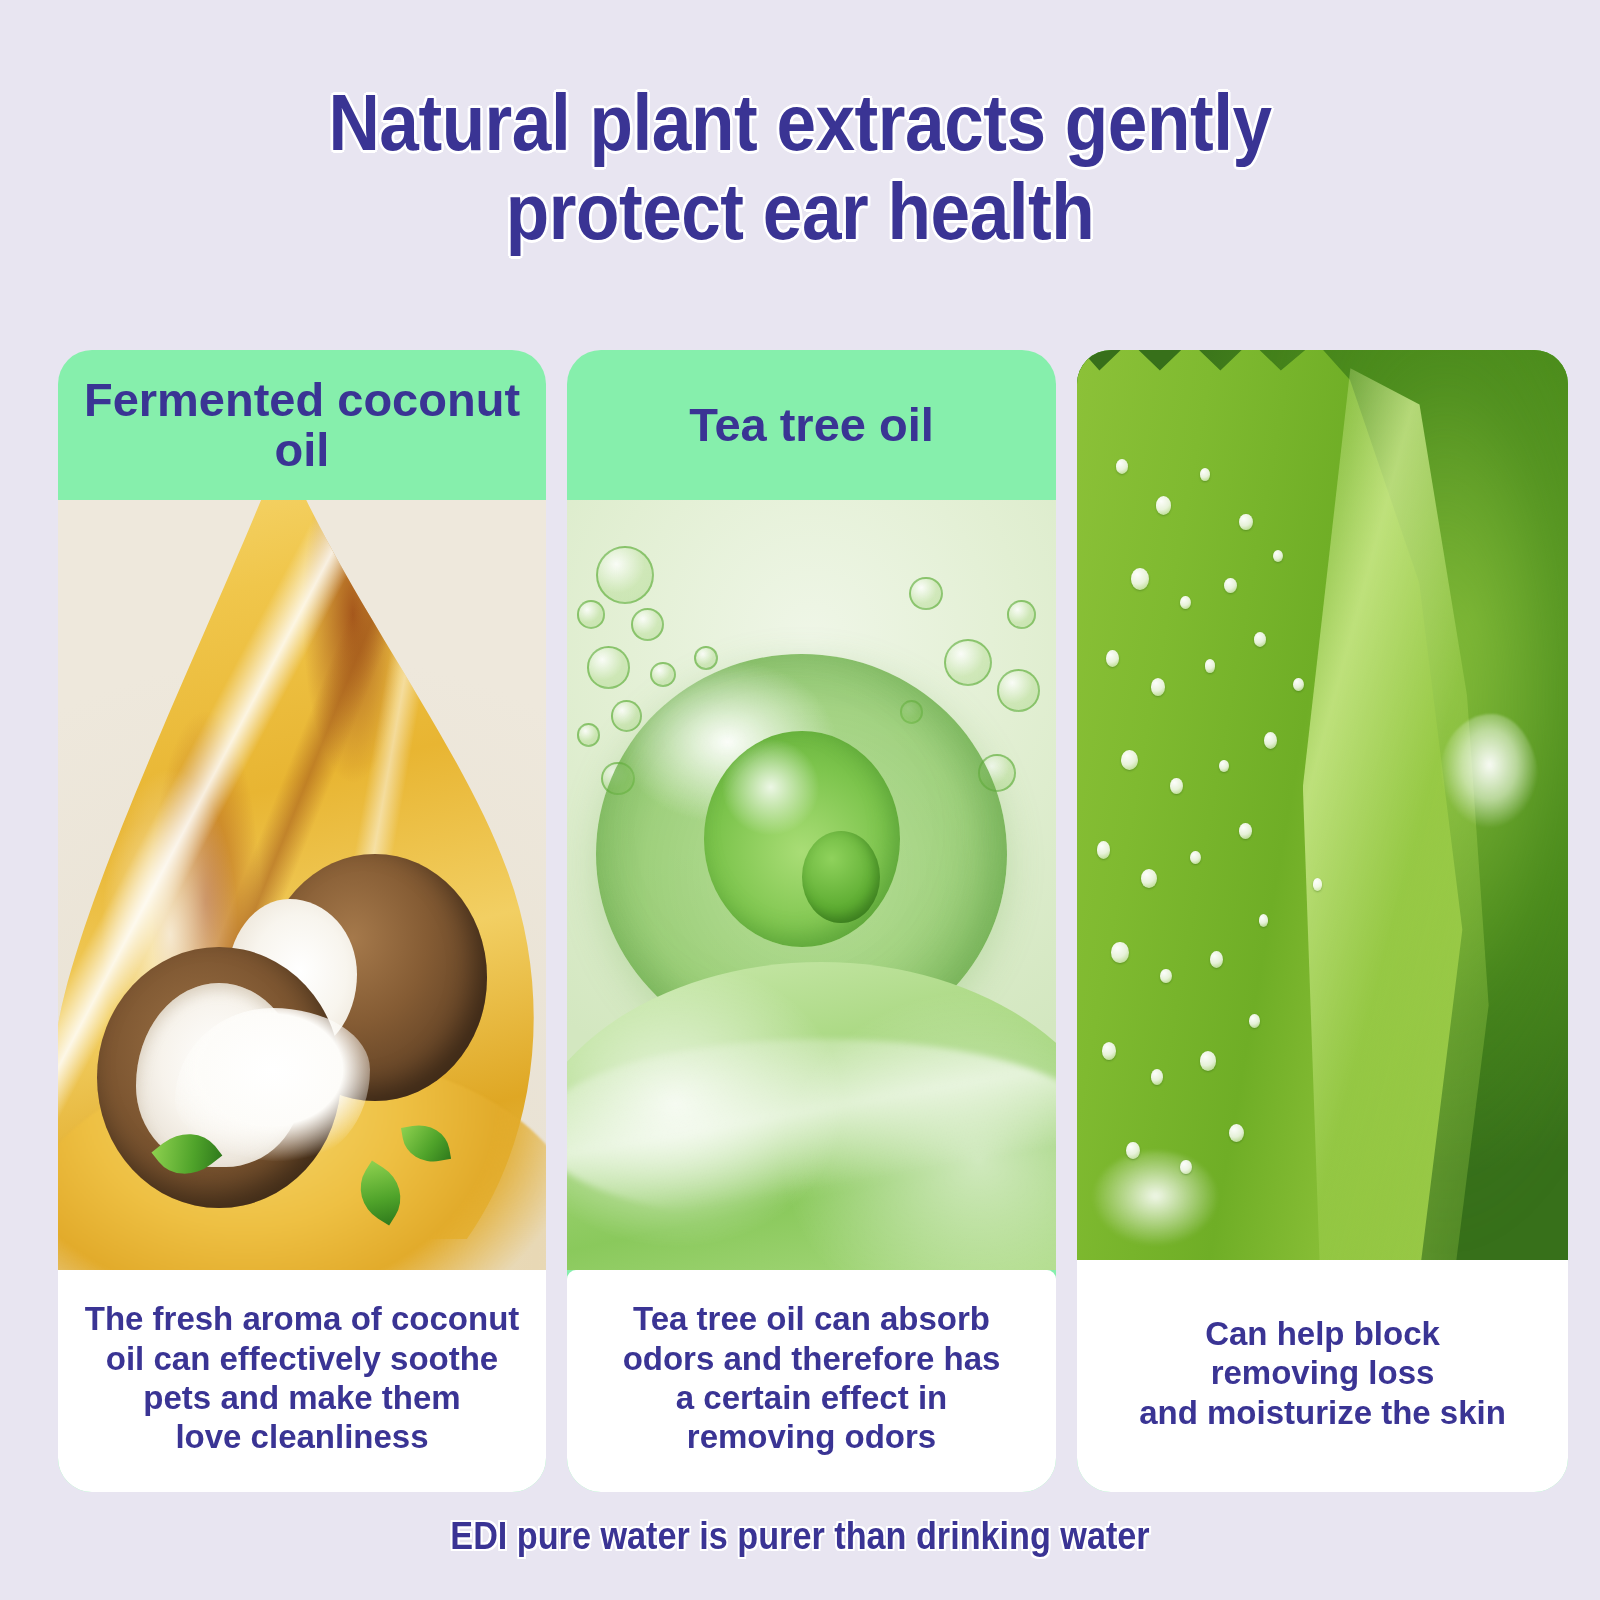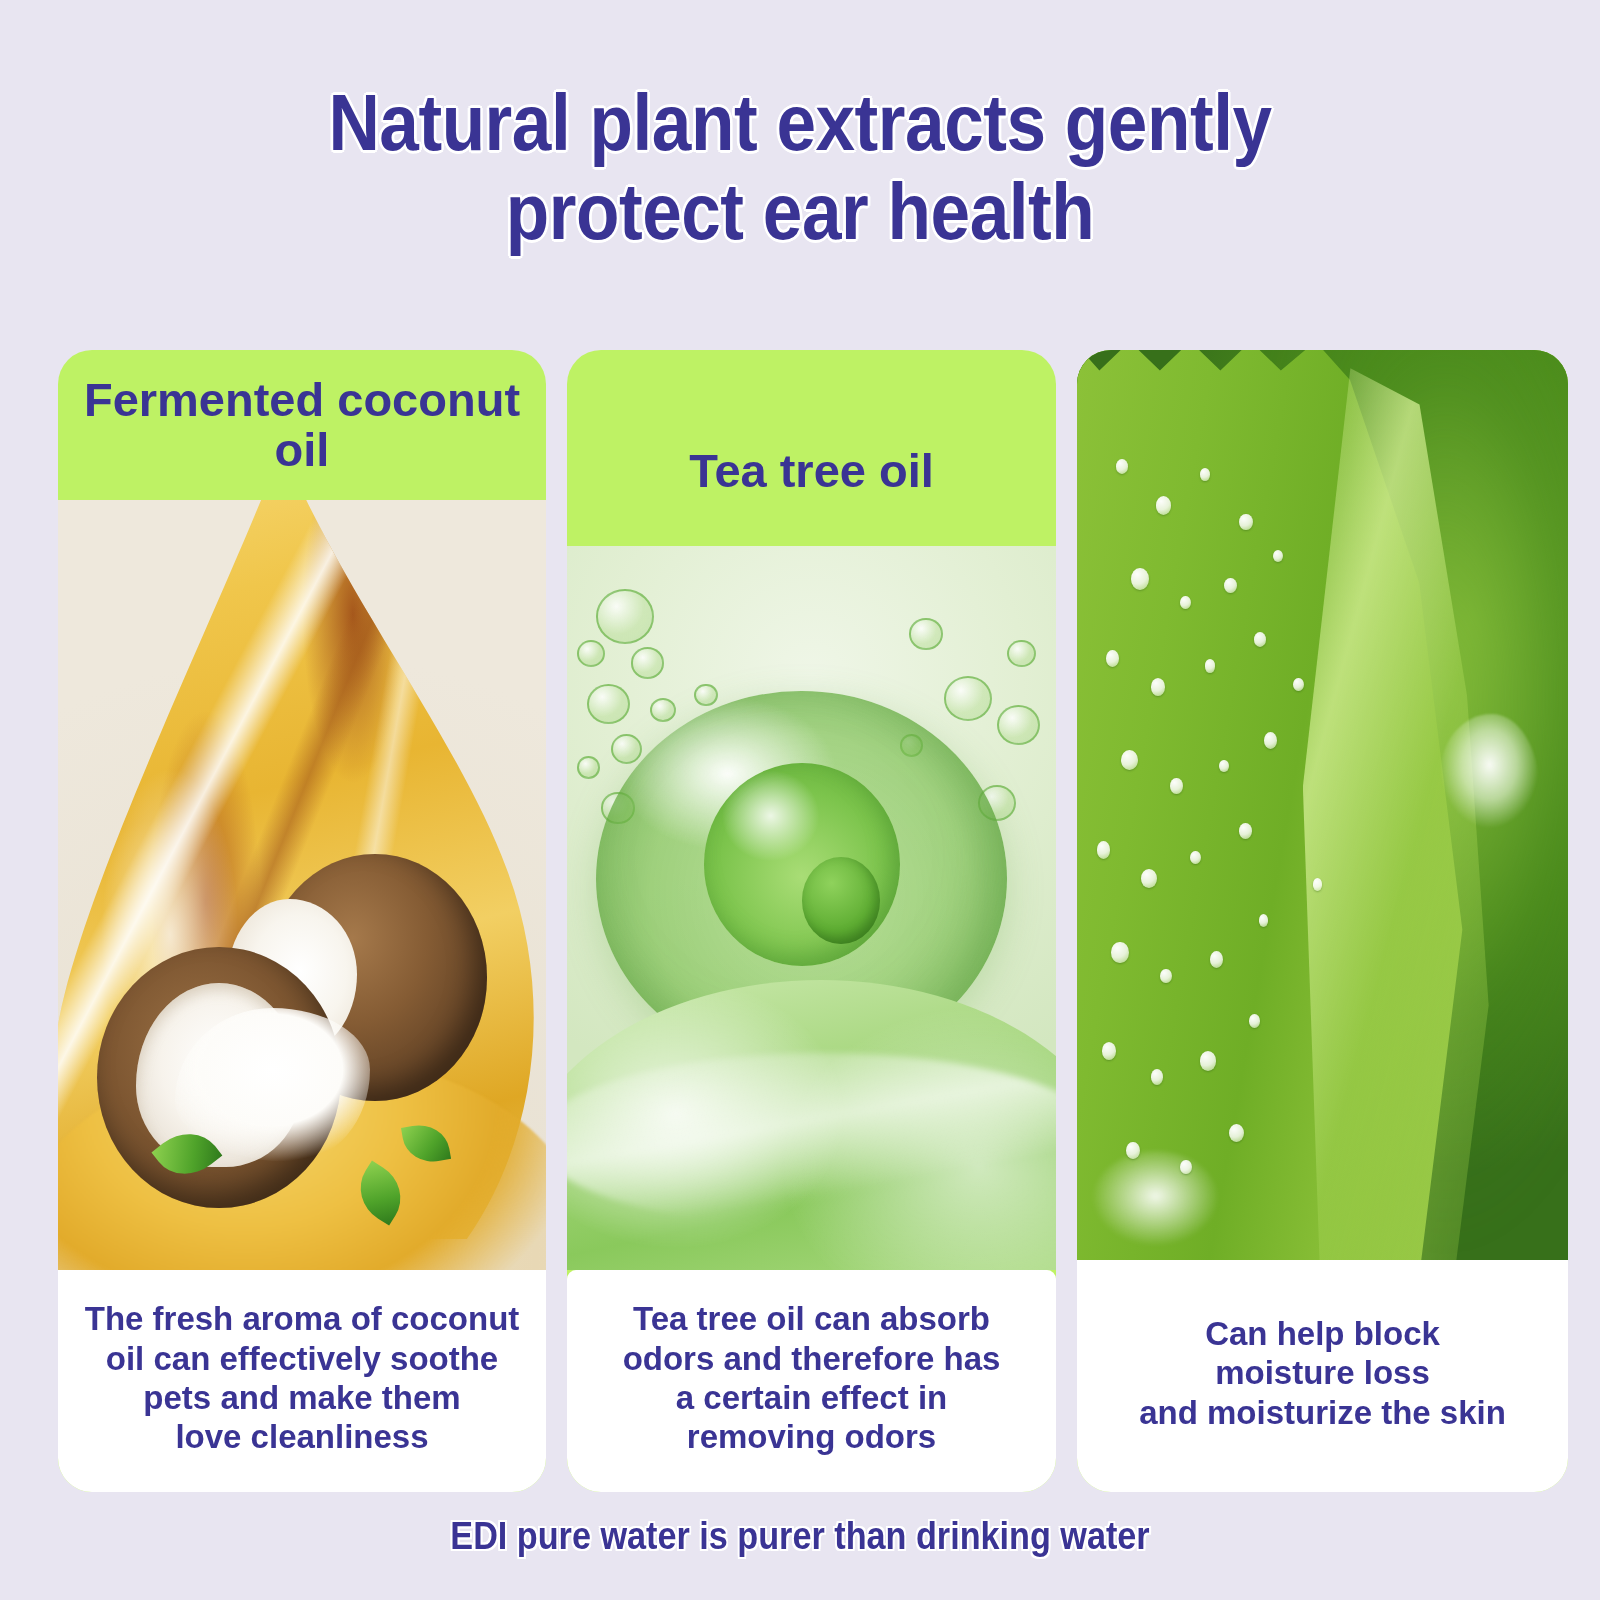--- a/index.html
+++ b/index.html
@@ -28,21 +28,21 @@
   }
   
   .cards{
     position:absolute;left:58px;top:350px;
     width:1510px;height:1142px;
     display:flex;
     gap:21px;
   }
   .card{
     position:relative;
-    background:#bef264;
+    background:#86efac;
     border-radius:34px;
     overflow:hidden;
     display:flex;
     flex-direction:column;
     box-shadow:0 0 0 0 rgba(0,0,0,0);
   }
   .card-1{width:488px;}
   .card-2{width:489px;}
   .card-3{width:491px;}
 
@@ -50,21 +50,21 @@
     flex:0 0 auto;
     display:flex;align-items:center;justify-content:center;
     text-align:center;
     color:#3a3494;
     font-weight:700;
     line-height:1.06;
     padding:0 14px;
     box-sizing:border-box;
   }
   .card-1 .card-head{height:150px;font-size:47px;}
-  .card-2 .card-head{height:150px;font-size:47px;margin-top:46px;}
+  .card-2 .card-head{height:150px;font-size:47px;}
   .card-3 .card-head{height:140px;font-size:45px;}
 
   .card-img{
     flex:1 1 auto;
     position:relative;
     overflow:hidden;
   }
 
   .card-cap{
     flex:0 0 auto;
@@ -375,19 +375,19 @@
         <div class="drop" style="left:25%;top:77%;width:3.4%;height:2.2%;"></div>
         <div class="drop" style="left:35%;top:73%;width:2.2%;height:1.5%;"></div>
         <div class="drop" style="left:10%;top:87%;width:2.8%;height:1.9%;"></div>
         <div class="drop" style="left:21%;top:89%;width:2.4%;height:1.6%;"></div>
         <div class="drop" style="left:31%;top:85%;width:3.0%;height:2.0%;"></div>
         <div class="drop" style="left:44%;top:36%;width:2.2%;height:1.5%;"></div>
         <div class="drop" style="left:48%;top:58%;width:2.0%;height:1.4%;"></div>
       </div>
     </div>
     <div class="card-cap">Can help block
-moisture loss
+removing loss
 and moisturize the skin</div>
   </div>
 
 </div>
 
 <div class="footer">EDI pure water is purer than drinking water</div>
 
 </body></html>

